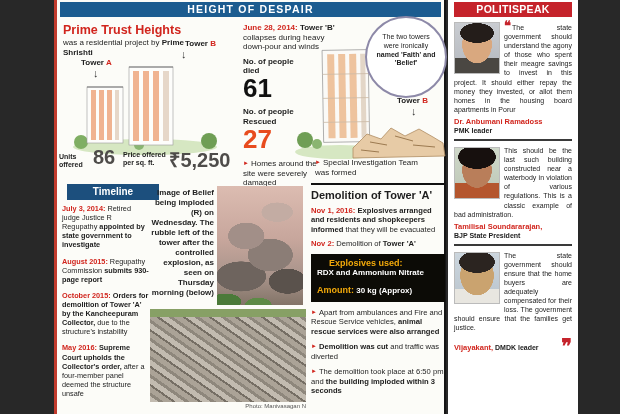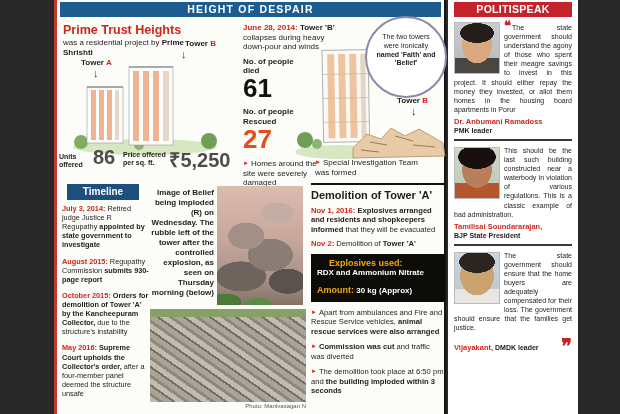--- a/index.html
+++ b/index.html
@@ -59,21 +59,21 @@
     background: #fff; border: 2px solid #8d89a8; border-radius: 50%;
     font-size: 7px; line-height: 1.25; text-align: center;
     padding: 15px 8px 0 8px;
   }
   .tl-b2 { left: 340px; top: 96px; }
   .ar-b2 { left: 354px; top: 106px; }
 
   
   .timeline-col { left: 3px; top: 184px; width: 89px; }
   .timeline-header {
-    margin: 0 0 4px 7px; width: 72px; height: 16px;
+    margin: 0 0 4px 7px; width: 92px; height: 16px;
     background: #1c4f7d; color: #fff; font-weight: bold; font-size: 10px;
     text-align: center; line-height: 16px;
   }
   .tl-entry { font-size: 7.3px; line-height: 1.25; margin: 0 0 7px 2px; }
   .tl-entry .red { font-weight: bold; }
 
   
   .caption-col { left: 94px; top: 188px; width: 63px; font-size: 8px; font-weight: bold; line-height: 1.25; color: #222; text-align: right; }
 
   
@@ -249,21 +249,21 @@
     <div class="demo-rule"></div>
     <div class="demo-title">Demolition of Tower 'A'</div>
     <p class="demo-p"><span class="red bold">Nov 1, 2016:</span><span> </span><span class="bold">Explosives arranged and residents and shopkeepers informed</span><span> that they will be evacuated</span></p>
     <p class="demo-p"><span class="red bold">Nov 2:</span><span> Demolition of </span><span class="bold">Tower 'A'</span><span></span></p>
     <div class="explosives-box">
       <span class="exp-label">Explosives used:</span>
       <span class="exp-value">RDX and Ammonium Nitrate</span>
       <div class="amount-line"><span class="amount-label">Amount:</span><span class="amount-value"> 30 kg (Approx)</span></div>
     </div>
     <p class="demo-bullet"><span class="bullet-arrow">►</span><span>Apart from ambulances and Fire and Rescue Service vehicles, </span><span class="bold">animal rescue services were also arranged</span><span></span></p>
-    <p class="demo-bullet"><span class="bullet-arrow">►</span><span></span><span class="bold">Commission was cut</span><span> and traffic was diverted</span></p>
+    <p class="demo-bullet"><span class="bullet-arrow">►</span><span></span><span class="bold">Demolition was cut</span><span> and traffic was diverted</span></p>
     <p class="demo-bullet"><span class="bullet-arrow">►</span><span>The demolition took place at 6:50 pm and </span><span class="bold">the building imploded within 3 seconds</span><span></span></p>
   </div>
 </div>
 
 <div id="politispeak">
   <div class="polit-header">POLITISPEAK</div>
 
   <div class="quote">
     <div class="q-photo photo-a"></div>
     <div class="q-text"><span class="q-open">❝</span><span>The state government should understand the agony of those who spent their meagre savings to invest in this project. It should either repay the money they invested, or allot them homes in the housing board apartments in Porur</span></div>

